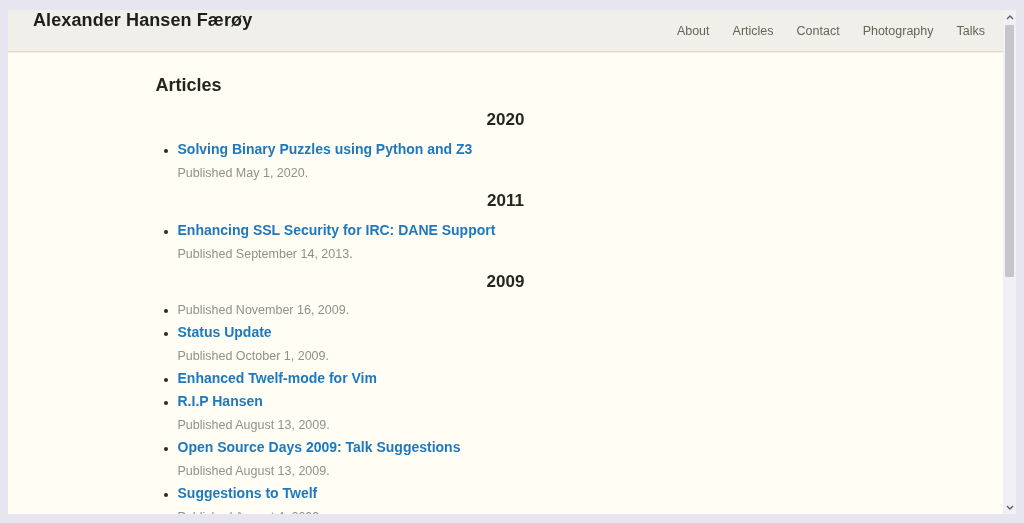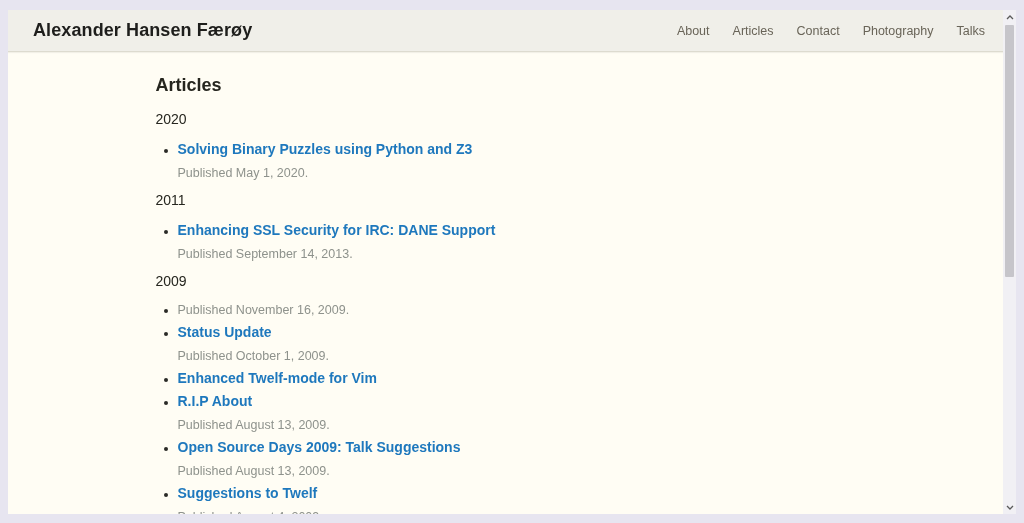--- a/index.html
+++ b/index.html
@@ -24,39 +24,40 @@
     font-family:"Liberation Sans", sans-serif;
   }
   .page{
     position:absolute;left:8px;top:10px;width:995px;height:504px;
     background:var(--page-bg);overflow:hidden;
   }
   .site-header{
     height:42px;background:var(--header-bg);
     border-bottom:1px solid var(--header-border);
     box-shadow:0 1px 1px rgba(0,0,0,0.05);
-    display:flex;align-items:center;justify-content:space-between;
+    display:flex;justify-content:space-between;
     padding:0 18px 0 25px;
   }
   .site-title{
     font-size:18px;font-weight:bold;color:var(--title-color);
     letter-spacing:0.1px;
   }
   .nav{display:flex;align-items:center;gap:23px;}
   .nav a{
     font-size:12.5px;color:var(--nav-color);text-decoration:none;cursor:pointer;
   }
   .main{width:700px;margin:0 auto;padding-top:22px;}
   h1.page-heading{
     margin:0 0 14px 0;font-size:18px;line-height:22px;font-weight:bold;
     color:var(--heading-color);
   }
   .year-section h2{
-    margin:0 0 11px 0;font-size:14px;line-height:19px;font-weight:normal;
+    margin:0 0 11px 0;font-size:17px;line-height:19px;font-weight:bold;
     color:var(--heading-color);
+    text-align:center;
   }
   .year-section ul{
     margin:0 0 10px 0;padding:0 0 0 22px;list-style:disc outside;
   }
   .year-section li{margin:0 0 5px 0;color:#2a2a26;}
   .year-section li::marker{color:#2a2a26;font-size:12px;}
   a.article-link{
     color:var(--link-blue);font-weight:bold;font-size:14px;line-height:18px;
     text-decoration:none;display:inline-block;cursor:pointer;
   }
@@ -132,21 +133,21 @@
   <li>
     <a class="article-link" href="#">Status Update</a>
     <div class="published">Published October 1, 2009.</div>
   </li>
 
   <li>
     <a class="article-link" href="#">Enhanced Twelf-mode for Vim</a>
   </li>
 
   <li>
-    <a class="article-link" href="#">R.I.P About</a>
+    <a class="article-link" href="#">R.I.P Hansen</a>
     <div class="published">Published August 13, 2009.</div>
   </li>
 
   <li>
     <a class="article-link" href="#">Open Source Days 2009: Talk Suggestions</a>
     <div class="published">Published August 13, 2009.</div>
   </li>
 
   <li>
     <a class="article-link" href="#">Suggestions to Twelf</a>

